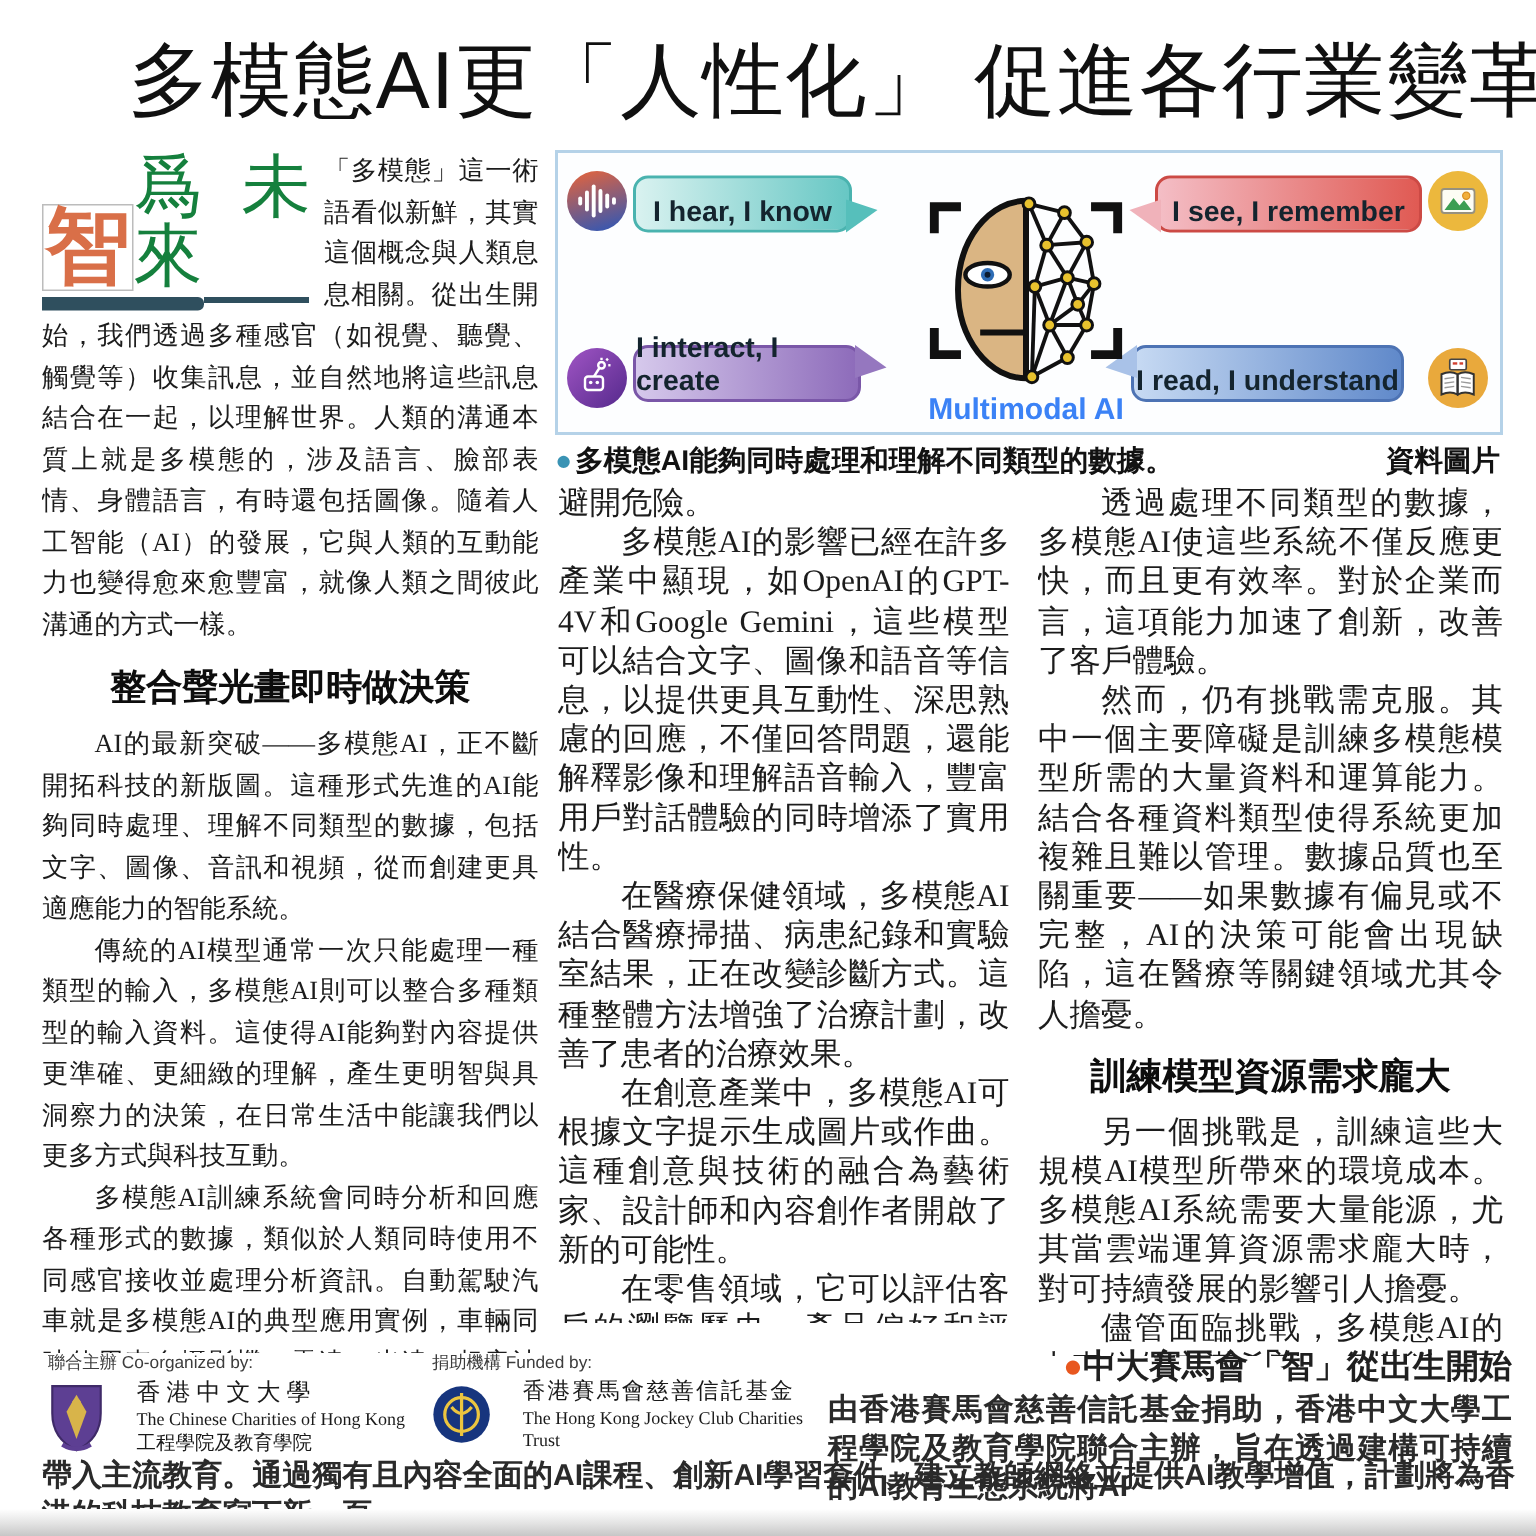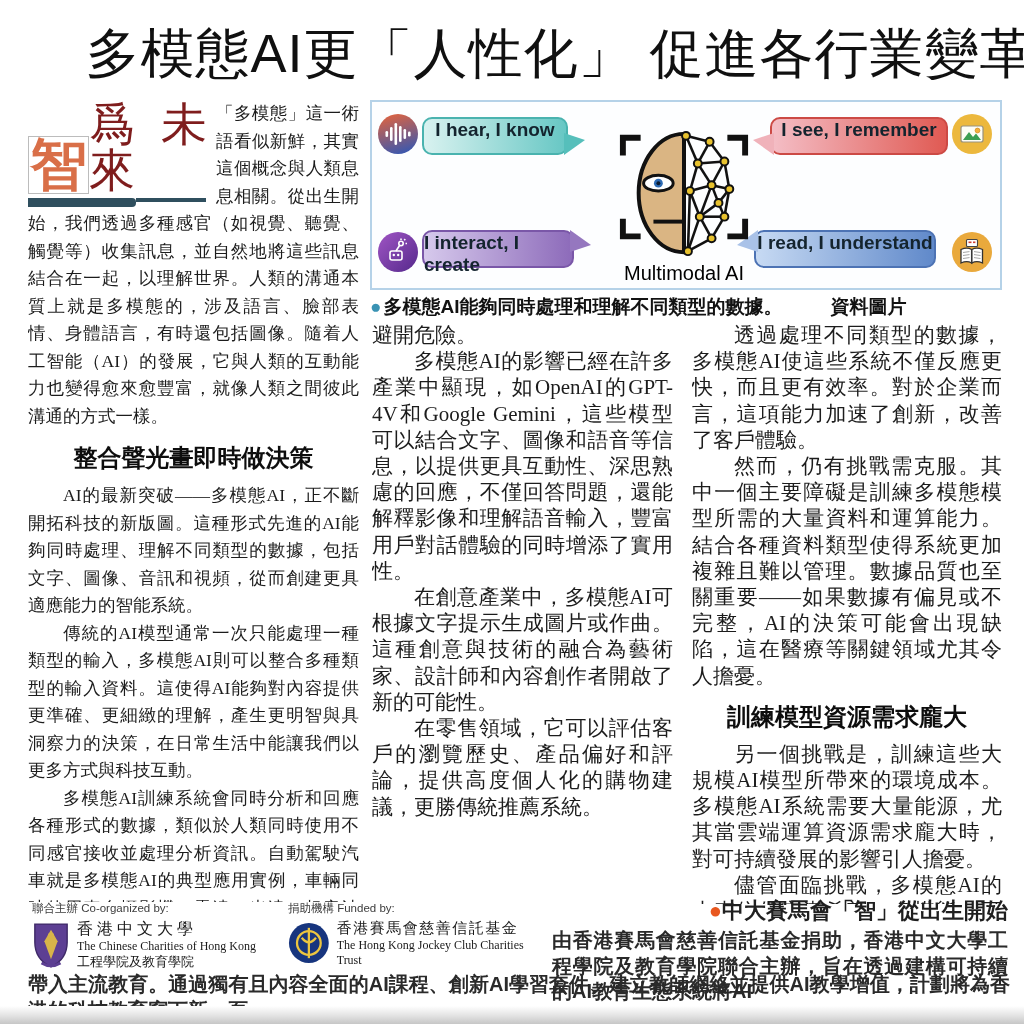--- a/index.html
+++ b/index.html
@@ -9,71 +9,71 @@
   .headline{position:absolute;top:18px;left:0;width:1024px;text-align:center;
             font-family:"Liberation Sans","DejaVu Sans",sans-serif;
             font-weight:400;font-size:54px;letter-spacing:1px;color:#101010;white-space:nowrap;padding-left:48px;}
   
   .col-left{position:absolute;left:28px;top:100px;width:331px;height:802px;overflow:hidden;
             text-align:justify;}
   .masthead{float:left;width:180px;height:86px;margin:2px 8px 4px 0;}
   .masthead-row{display:flex;align-items:flex-end;line-height:1;}
   .masthead-accent{font-size:57px;font-weight:bold;color:#d96f48;border:1px solid #bcbcbc;
                    padding:0 1px;line-height:0.98;}
-  .masthead-rest{font-size:46px;color:#7f1d1d;letter-spacing:1px;font-weight:400;}
+  .masthead-rest{font-size:46px;color:#15803d;letter-spacing:1px;font-weight:400;}
   .masthead-bar{margin-top:4px;display:flex;align-items:flex-start;}
   .bar-thick{width:108px;height:9px;background:#2f4f5e;border-radius:0 4px 4px 0;}
   .bar-thin{width:70px;height:4px;background:#2f4f5e;margin-top:0;}
   .intro{font-size:17.5px;line-height:27.5px;}
   .para{font-size:17.5px;line-height:27.5px;text-indent:2em;margin:0;}
   .subhead{font-family:"Liberation Sans","DejaVu Sans",sans-serif;font-weight:bold;
            font-size:24px;text-align:center;margin:12px 0 8px;text-indent:0;color:#0d0d0d;}
   
   .figure{position:absolute;left:370px;top:100px;width:628px;height:186px;
           border:2px solid #b5d2e8;background:#fdfeff;}
   .icon-circle{position:absolute;width:40px;height:40px;}
   .bubble{position:absolute;height:34px;border-radius:10px;
           font-family:"Liberation Sans","DejaVu Sans",sans-serif;font-weight:bold;
-          font-size:19px;color:#14242e;display:flex;align-items:flex-start;justify-content:center;}
+          font-size:19px;color:#14242e;display:flex;align-items:flex-end;justify-content:center;}
   .bubble .tail{position:absolute;width:0;height:0;}
   .b-hear{left:50px;top:15px;width:142px;background:linear-gradient(90deg,#d9f2f0,#67c7c4);
           border:2px solid #4ab3af;}
   .b-hear .tail{right:-19px;bottom:-2px;border-top:7px solid transparent;
           border-bottom:15px solid transparent;border-left:21px solid #56bfbb;}
   .b-see{left:398px;top:15px;width:174px;background:linear-gradient(90deg,#f4bec6,#e05a53);
          border:2px solid #cc4a45;}
   .b-see .tail{left:-19px;bottom:-2px;border-top:7px solid transparent;
          border-bottom:15px solid transparent;border-right:21px solid #f0b2ba;}
   .b-interact{left:50px;top:128px;width:148px;background:linear-gradient(90deg,#d6c9ec,#8d6bba);
          border:2px solid #7a57a8;}
   .b-interact .tail{right:-19px;top:-2px;border-bottom:7px solid transparent;
          border-top:15px solid transparent;border-left:21px solid #9577bf;}
   .b-read{left:382px;top:128px;width:178px;background:linear-gradient(90deg,#c7daf3,#6089ca);
          border:2px solid #4d73b4;}
   .b-read .tail{left:-19px;top:-2px;border-bottom:7px solid transparent;
          border-top:15px solid transparent;border-right:21px solid #a9c2e8;}
   .face-wrap{position:absolute;left:234px;top:24px;width:156px;height:138px;}
   .figure-label{position:absolute;left:220px;top:160px;width:184px;text-align:center;
-         font-family:"Liberation Sans","DejaVu Sans",sans-serif;font-weight:400;font-size:20px;color:#000000;}
+         font-family:"Liberation Sans","DejaVu Sans",sans-serif;font-weight:700;font-size:20px;color:#3b82f6;}
   
   .caption-row{position:absolute;left:370px;top:294px;width:630px;display:flex;
-         justify-content:flex-start;font-family:"Liberation Sans","DejaVu Sans",sans-serif;
-         font-weight:bold;font-size:19px;color:#121212;gap:48px;}
+         justify-content:space-between;font-family:"Liberation Sans","DejaVu Sans",sans-serif;
+         font-weight:bold;font-size:19px;color:#121212;}
   .caption-bullet{color:#3a93b4;margin-right:2px;}
   
   .col-mid{position:absolute;left:372px;top:322px;width:301px;height:560px;overflow:hidden;text-align:justify;}
   .col-right{position:absolute;left:692px;top:322px;width:310px;height:582px;overflow:hidden;text-align:justify;}
   .col-mid .para,.col-right .para{font-size:21px;line-height:26.2px;}
   .para.no-indent{text-indent:0;}
   
   .org-label{font-family:"Liberation Sans","DejaVu Sans",sans-serif;font-size:11.5px;color:#3c3c3c;margin-bottom:3px;}
   .org-left{position:absolute;left:32px;top:901px;width:250px;}
   .org-funded{position:absolute;left:288px;top:901px;width:262px;}
   .org-row{display:flex;align-items:center;}
-  .org-texts{margin-left:7px;line-height:1.25;}
+  .org-texts{margin-left:21px;line-height:1.25;}
   .cuhk-cn{font-size:16px;letter-spacing:4px;color:#1a1a1a;}
   .cuhk-en{font-size:12px;color:#1a1a1a;}
   .cuhk-fac{font-size:13px;color:#1a1a1a;}
   .hkjc-cn{font-size:15px;letter-spacing:1.5px;color:#1a1a1a;}
   .hkjc-en{font-size:12px;color:#1a1a1a;}
   .program-right{position:absolute;left:552px;top:896px;width:456px;
         font-family:"Liberation Sans","DejaVu Sans",sans-serif;font-weight:bold;color:#2a2a2a;}
   .program-title{text-align:right;font-size:22px;margin-bottom:2px;color:#1f1f1f;}
   .bullet-orange{color:#e8571f;}
   .program-desc{font-size:20px;line-height:25.5px;text-align:justify;}
@@ -253,20 +253,21 @@
   </div>
 
   <div class="caption-row">
     <span><span class="caption-bullet">●</span><span>多模態AI能夠同時處理和理解不同類型的數據。</span></span>
     <span>資料圖片</span>
   </div>
 
   <div class="col-mid">
     <p class="para no-indent">避開危險。</p>
     <p class="para">多模態AI的影響已經在許多產業中顯現，如OpenAI的GPT-4V和Google Gemini，這些模型可以結合文字、圖像和語音等信息，以提供更具互動性、深思熟慮的回應，不僅回答問題，還能解釋影像和理解語音輸入，豐富用戶對話體驗的同時增添了實用性。</p>
+    <p class="para">在醫療保健領域，多模態AI結合醫療掃描、病患紀錄和實驗室結果，正在改變診斷方式。這種整體方法增強了治療計劃，改善了患者的治療效果。</p>
     <p class="para">在創意產業中，多模態AI可根據文字提示生成圖片或作曲。這種創意與技術的融合為藝術家、設計師和內容創作者開啟了新的可能性。</p>
     <p class="para">在零售領域，它可以評估客戶的瀏覽歷史、產品偏好和評論，提供高度個人化的購物建議，更勝傳統推薦系統。</p>
   </div>
 
   <div class="col-right">
     <p class="para">透過處理不同類型的數據，多模態AI使這些系統不僅反應更快，而且更有效率。對於企業而言，這項能力加速了創新，改善了客戶體驗。</p>
     <p class="para">然而，仍有挑戰需克服。其中一個主要障礙是訓練多模態模型所需的大量資料和運算能力。結合各種資料類型使得系統更加複雜且難以管理。數據品質也至關重要——如果數據有偏見或不完整，AI的決策可能會出現缺陷，這在醫療等關鍵領域尤其令人擔憂。</p>
     <div class="subhead">訓練模型資源需求龐大</div>
     <p class="para">另一個挑戰是，訓練這些大規模AI模型所帶來的環境成本。多模態AI系統需要大量能源，尤其當雲端運算資源需求龐大時，對可持續發展的影響引人擔憂。</p>
     <p class="para">儘管面臨挑戰，多模態AI的未來依然充滿希望。多模態AI可以透過整合文字、聲音和視覺資料來創建沉浸式的虛擬世界，為各行業提供變革性的應用。</p>

